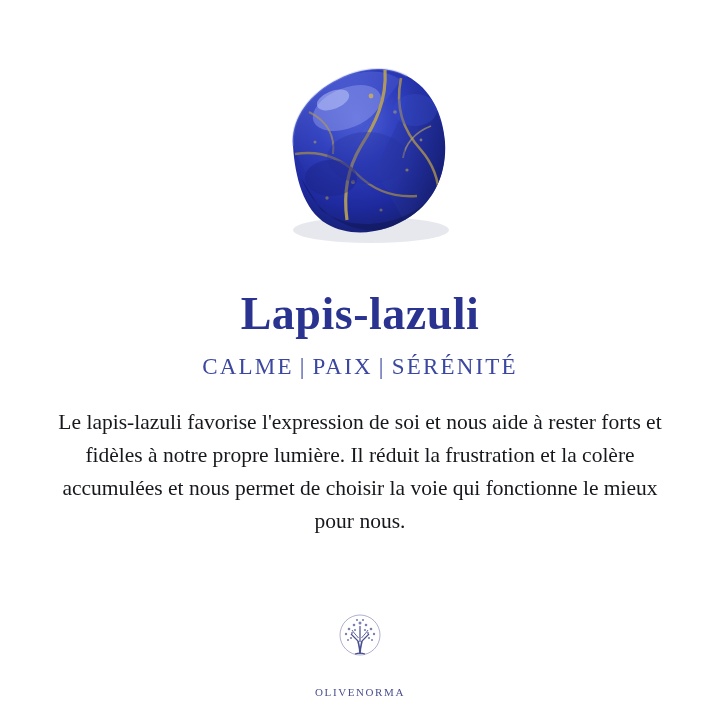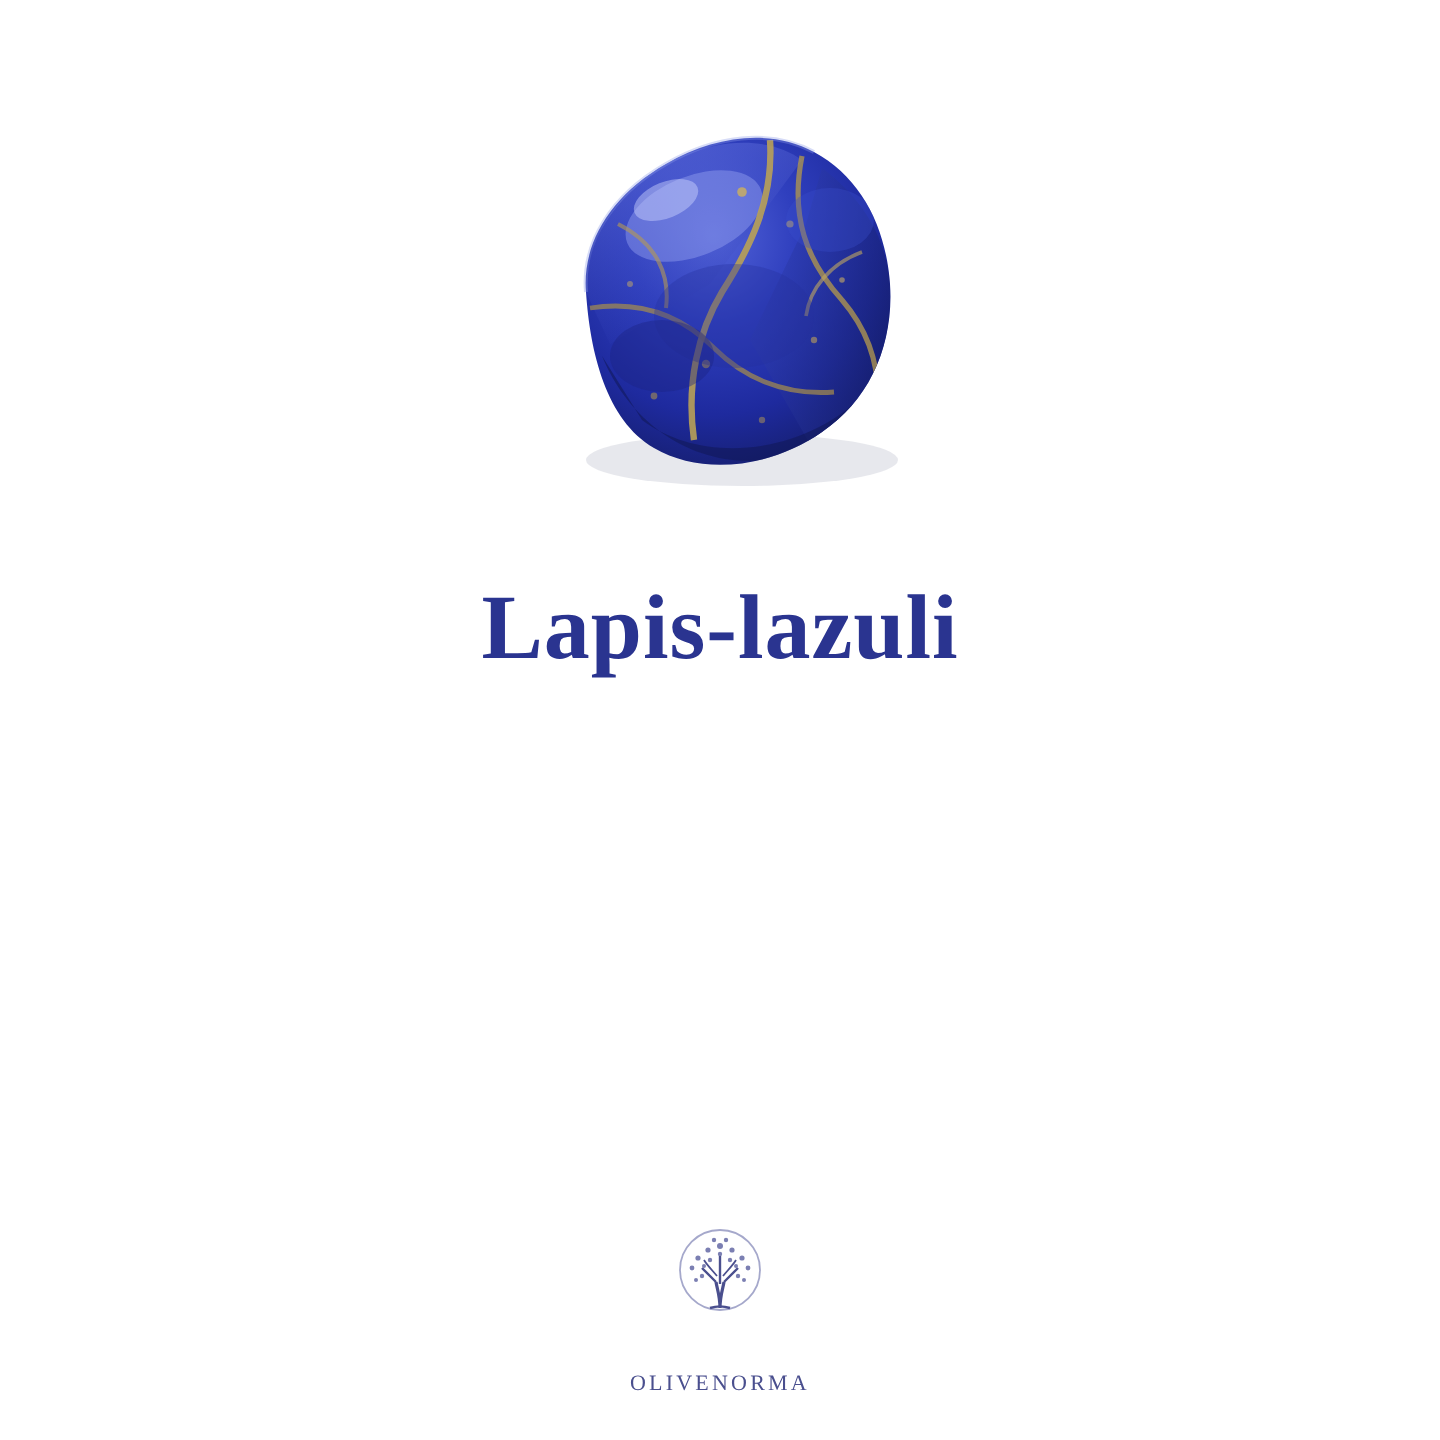--- a/index.html
+++ b/index.html
@@ -161,21 +161,25 @@
           <ellipse cx="96" cy="128" rx="26" ry="18" fill="#1b2482" opacity="0.4"></ellipse>
         </g>
 
         <path d="M58,96 C56,72 70,48 98,32 C122,18 150,14 172,26" stroke="#8d9ae8" stroke-width="2" fill="none" opacity="0.35"></path>
       </svg>
     </div>
   </div>
 
   <h1 class="title">Lapis-lazuli</h1>
 
-
+  <div class="subtitle">
+    <span>CALME</span><span class="sep">|</span><span>PAIX</span><span class="sep">|</span><span>SÉRÉNITÉ</span>
+  </div>
+
+  <p class="description">Le lapis-lazuli favorise l'expression de soi et nous aide à rester forts et fidèles à notre propre lumière. Il réduit la frustration et la colère accumulées et nous permet de choisir la voie qui fonctionne le mieux pour nous.</p>
 
   <div class="logo-area">
     <svg class="logo-mark" width="58" height="58" viewBox="0 0 58 58">
       <g stroke="#5b60a0" fill="none" stroke-width="0.9">
         <circle cx="29" cy="27" r="20" opacity="0.55"></circle>
 
         <path d="M29,46 C29,40 27.5,36 27,33 M29,46 C29,40 30.5,36 31,33" stroke="#4a4f8e" stroke-width="1.6"></path>
         <path d="M27,33 C24,30 22,28 20,26 M31,33 C34,30 36,28 38,26" stroke="#4a4f8e" stroke-width="1.2"></path>
         <path d="M29,34 C29,28 29,24 29,20" stroke="#4a4f8e" stroke-width="1.2"></path>
         <path d="M27.5,30 C25,27 22.5,24.5 21,22 M30.5,30 C33,27 35.5,24.5 37,22" stroke="#4a4f8e" stroke-width="0.9"></path>

